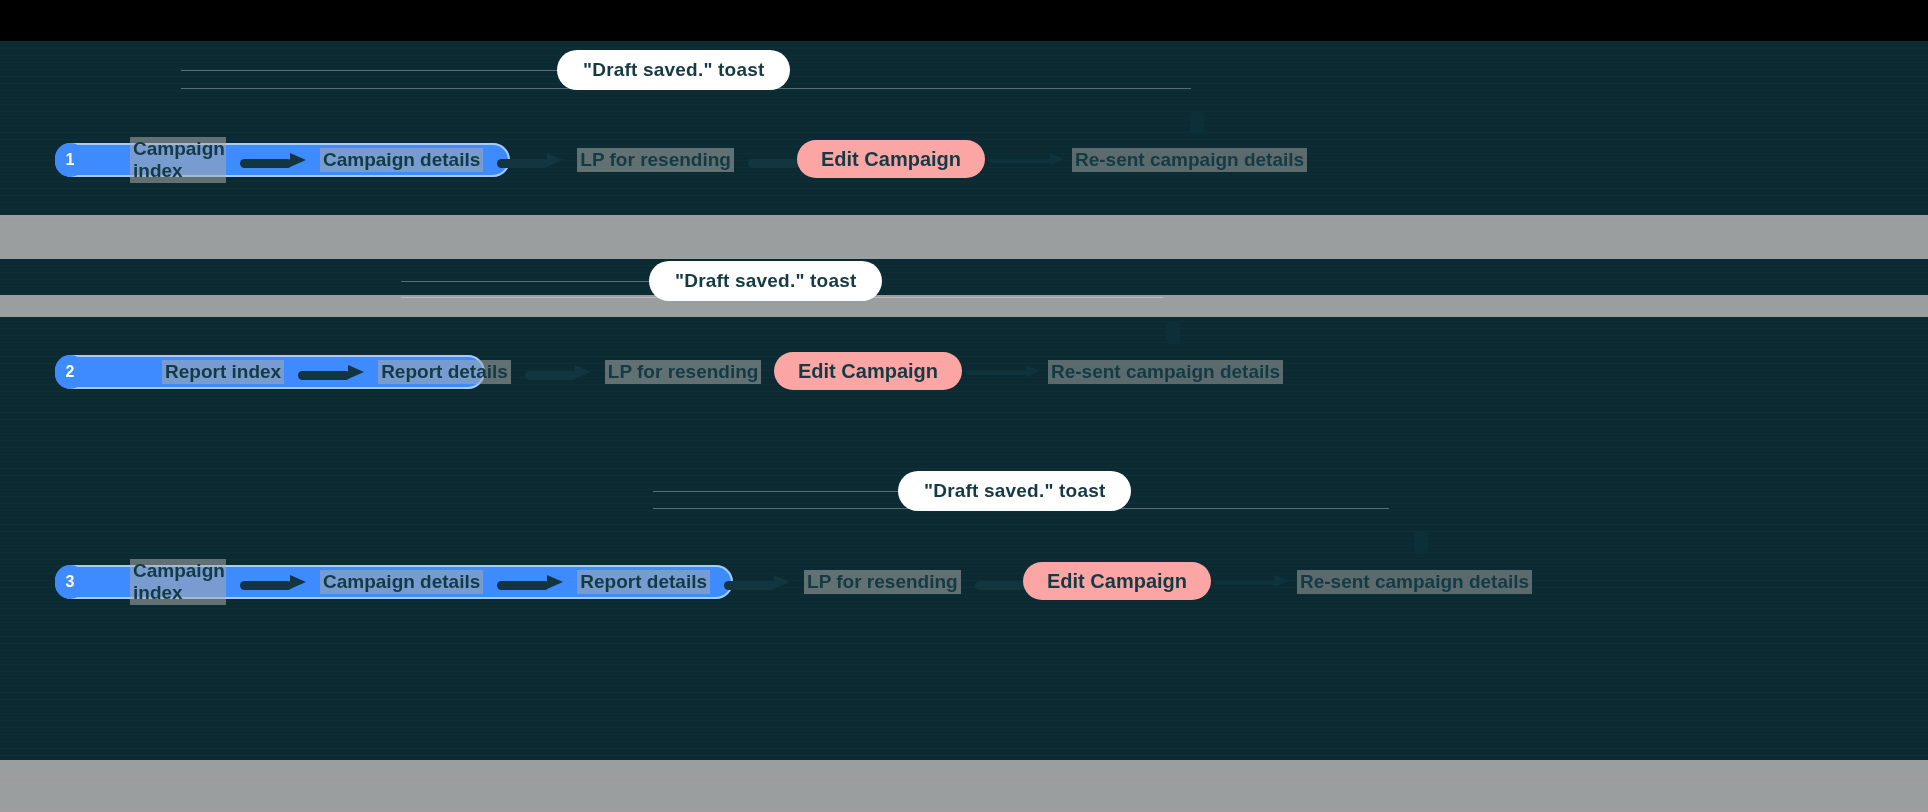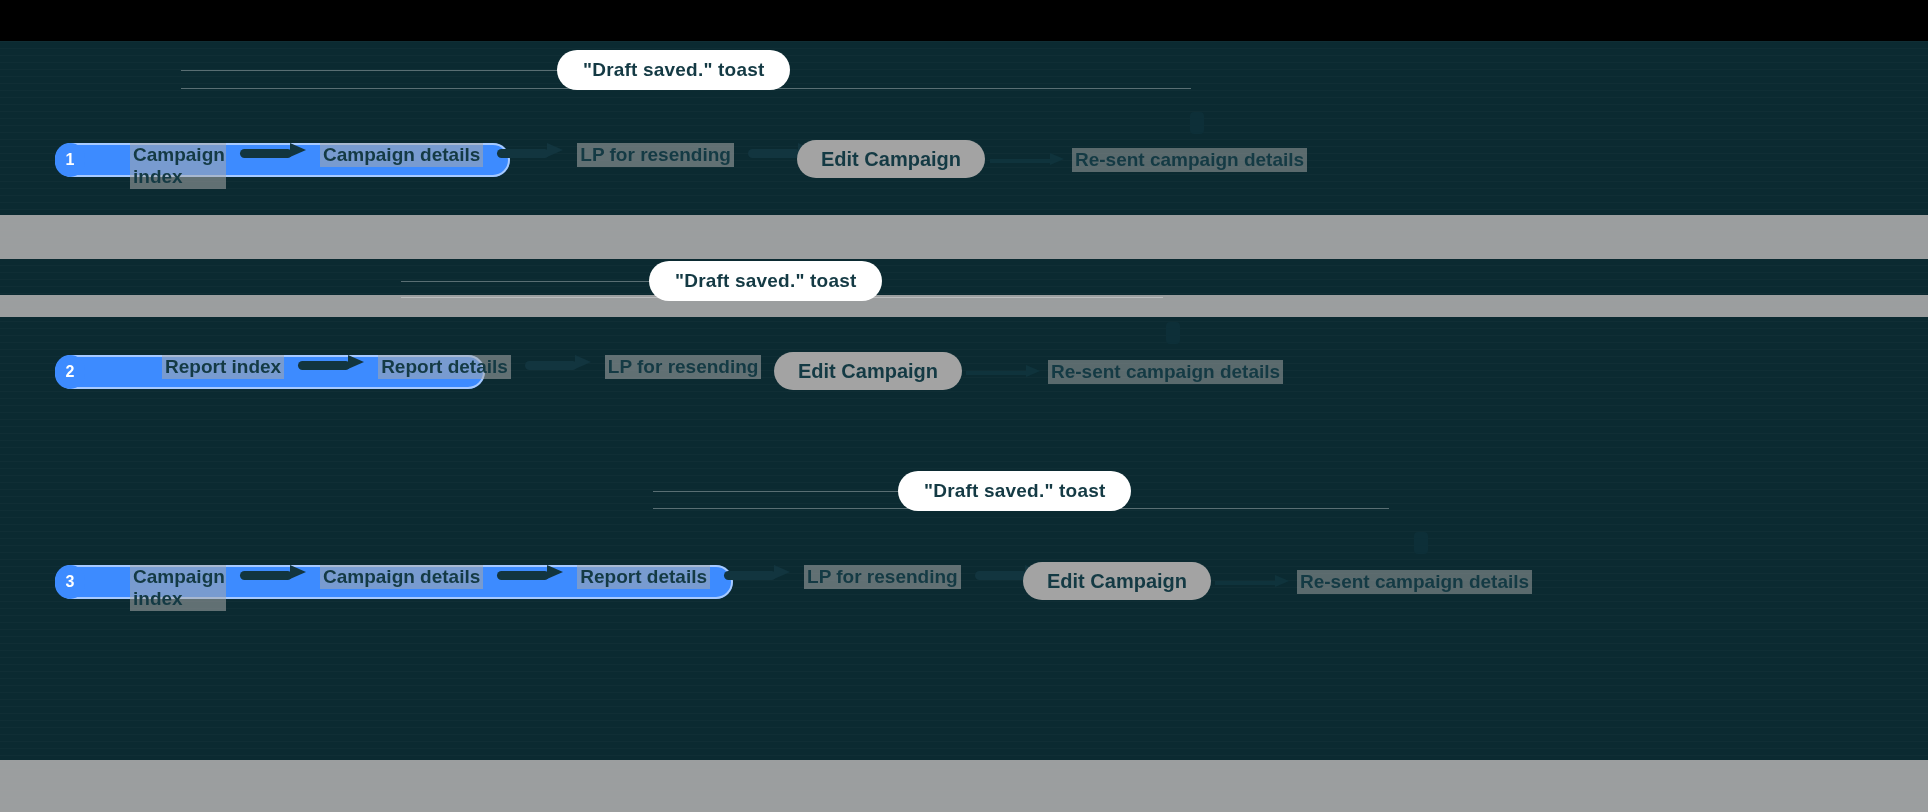--- a/index.html
+++ b/index.html
@@ -113,21 +113,21 @@
     font-weight: bold;
     display: flex;
     align-items: center;
     justify-content: center;
   }
 
   
   .chain {
     position: absolute;
     display: flex;
-    align-items: flex-start;
+    align-items: center;
     height: 34px;
     white-space: nowrap;
   }
   .chain.c1 { left: 130px; top: 143px; }
   .chain.c2 { left: 118px; top: 355px; margin-left: 44px; }
   .chain.c3 { left: 130px; top: 565px; }
 
   .step {
     font-size: 19px;
     font-weight: bold;
@@ -168,21 +168,21 @@
   }
 
   
   .edit-pill {
     position: absolute;
     height: 38px;
     padding: 0 24px;
     display: flex;
     align-items: center;
     justify-content: center;
-    background: #a3a3a3;
+    background: #fca5a5;
     border-radius: 21px;
     font-size: 20px;
     font-weight: bold;
     color: #143a44;
     white-space: nowrap;
   }
   .edit-pill.e1 { left: 797px; top: 140px; }
   .edit-pill.e2 { left: 774px; top: 352px; }
   .edit-pill.e3 { left: 1023px; top: 562px; }
 

